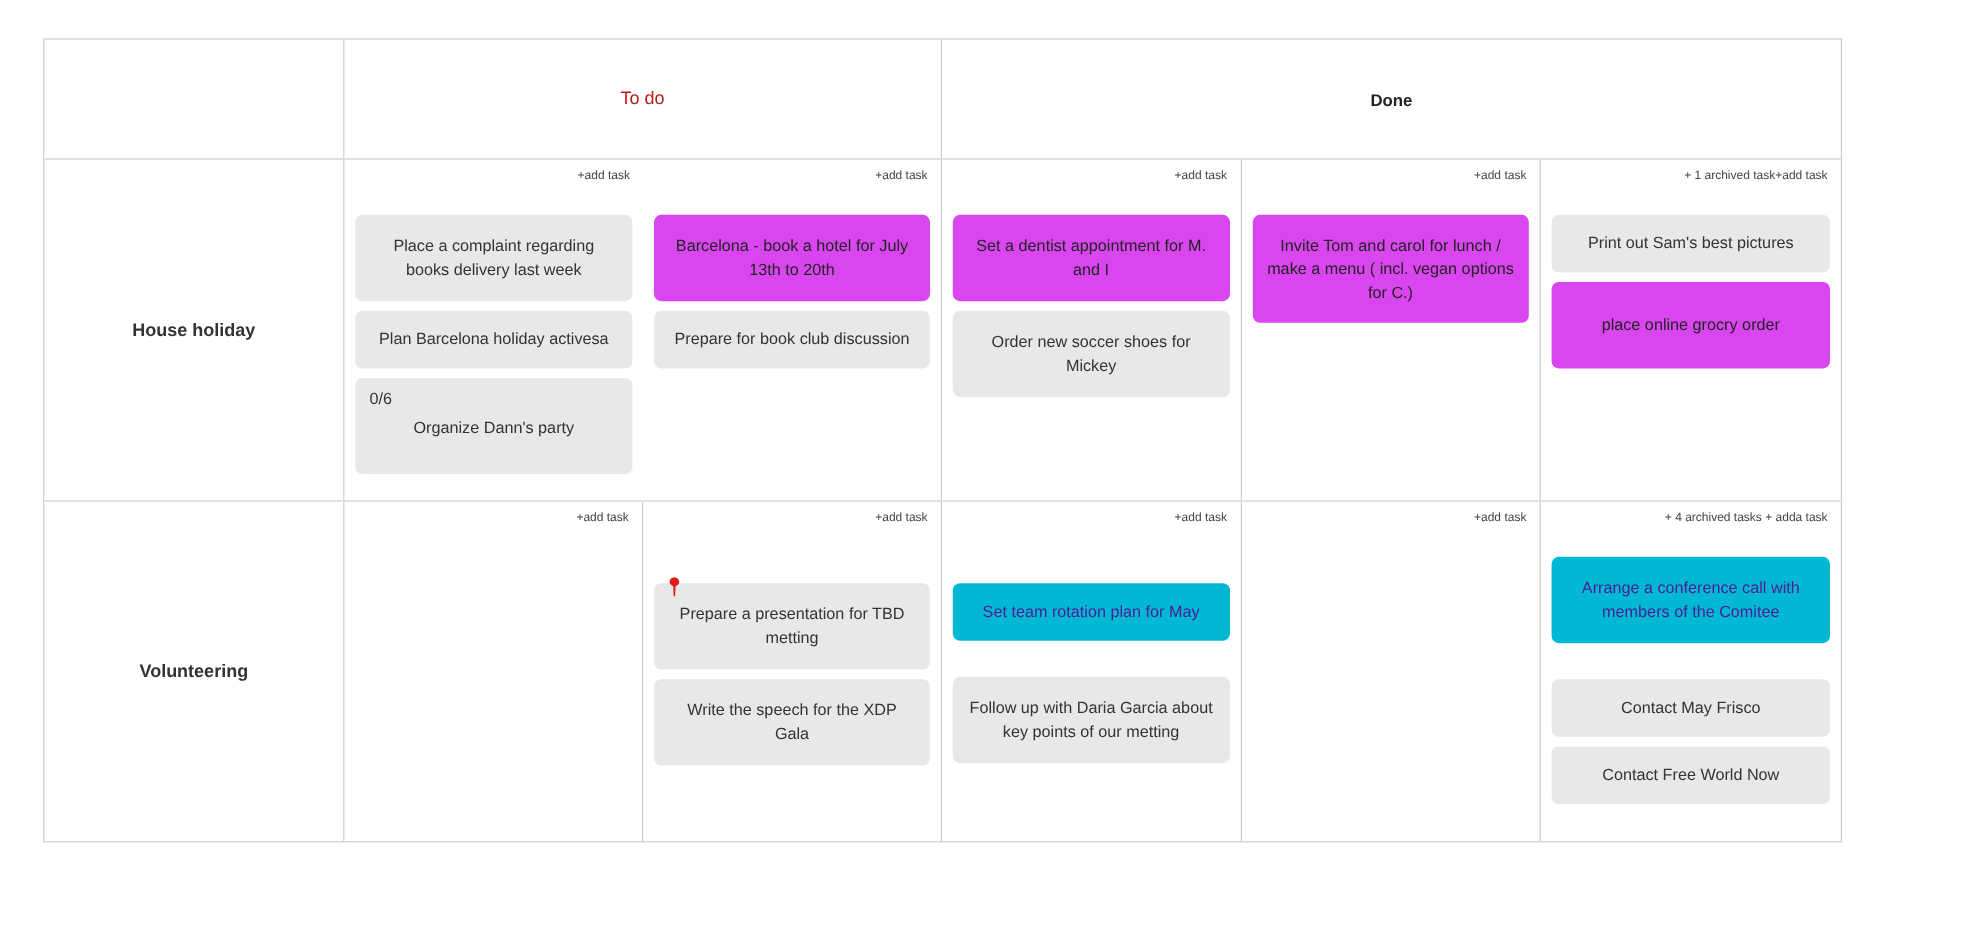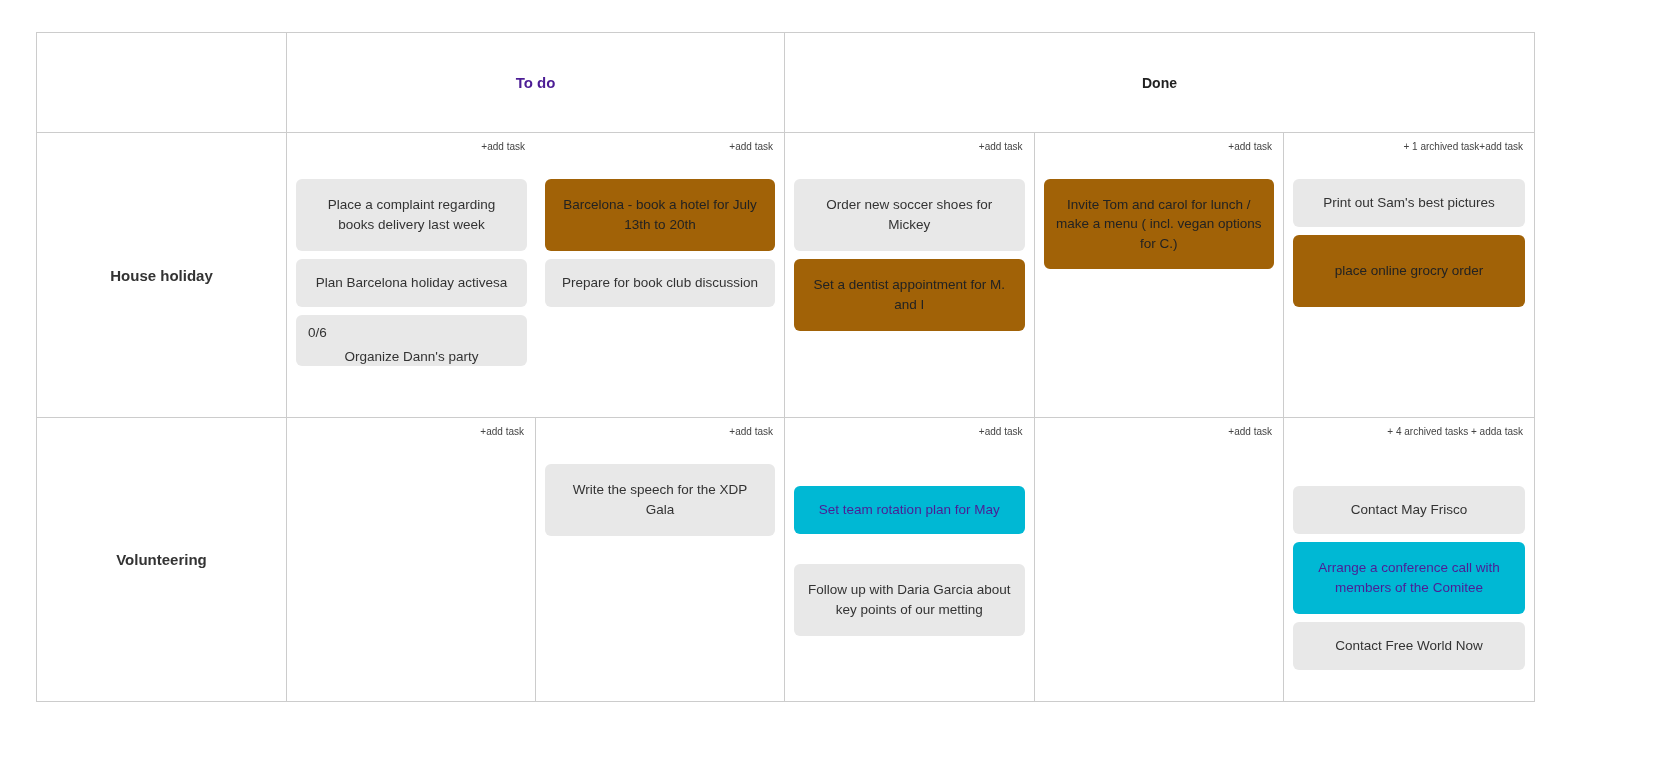--- a/index.html
+++ b/index.html
@@ -30,23 +30,23 @@
     flex: none;
     border-right: 1px solid #cccccc;
   }
   .hdr-todo {
     width: 498px;
     flex: none;
     border-right: 1px solid #cccccc;
     display: flex;
     align-items: center;
     justify-content: center;
-    font-weight: bold;
+    font-weight: normal;
     font-size: 15px;
-    color: #4c1d95;
+    color: #b91c1c;
   }
   .hdr-inprogress {
     width: 499px;
     flex: none;
     border-right: 1px solid #cccccc;
     display: flex;
     flex-direction: column;
   }
   .hdr-inprogress-title {
     height: 52px;
@@ -136,29 +136,29 @@
     color: #333;
     font-size: 13.5px;
     line-height: 1.45;
     text-align: center;
     padding: 14px 12px;
     min-height: 48px;
     display: flex;
     align-items: center;
     justify-content: center;
   }
-  .card.lime { background: #a16207; color: #222; }
+  .card.lime { background: #d946ef; color: #222; }
   .card.cyan { background: #00b8d4; color: #4c1d95; }
   .card.tall { min-height: 72px; }
   .card.tallest { min-height: 90px; }
 
   .card.checklist {
     display: block;
     text-align: left;
-    padding: 8px 12px 0 12px;
+    padding: 8px 12px 29px 12px;
   }
   .card .check-count {
     display: block;
     font-size: 13.5px;
     color: #333;
     margin-bottom: 4px;
   }
   .card .check-title {
     display: block;
     text-align: center;
@@ -226,26 +226,26 @@
             <span>Prepare for book club discussion</span>
           </div>
         </div>
       </div>
 
       <div class="col w-prog bdr">
         <div class="col-actions">
           <span class="act">+add task</span>
         </div>
         <div class="cards">
+          <div class="card lime tall">
+            <span>Set a dentist appointment for M. and I</span>
+          </div>
           <div class="card tall">
             <span>Order new soccer shoes for Mickey</span>
           </div>
-          <div class="card lime tall">
-            <span>Set a dentist appointment for M. and I</span>
-          </div>
         </div>
       </div>
 
       <div class="col w-prog bdr">
         <div class="col-actions">
           <span class="act">+add task</span>
         </div>
         <div class="cards">
           <div class="card lime tallest">
             <span>Invite Tom and carol for lunch / make a menu ( incl. vegan options for C.)</span>
@@ -279,20 +279,28 @@
         <div class="col-actions">
           <span class="act">+add task</span>
         </div>
       </div>
 
       <div class="col w-todo bdr">
         <div class="col-actions">
           <span class="act">+add task</span>
         </div>
         <div class="cards">
+          <div class="card tall mt-gap">
+            <span class="pin-icon">
+              <svg width="10" height="16" viewBox="0 0 10 16" aria-hidden="true">
+                <path d="M5 0 C7.2 0 9 1.8 9 4 C9 5.6 7.6 7 6 7.4 L5.6 16 L4.4 16 L4 7.4 C2.4 7 1 5.6 1 4 C1 1.8 2.8 0 5 0 Z" fill="#e01b1b"></path>
+              </svg>
+            </span>
+            <span>Prepare a presentation for TBD metting</span>
+          </div>
           <div class="card tall">
             <span>Write the speech for the XDP Gala</span>
           </div>
         </div>
       </div>
 
       <div class="col w-prog bdr">
         <div class="col-actions">
           <span class="act">+add task</span>
         </div>
@@ -311,26 +319,26 @@
           <span class="act">+add task</span>
         </div>
         <div class="cards"></div>
       </div>
 
       <div class="col w-done">
         <div class="col-actions">
           <span class="act">+ 4 archived tasks + add</span><span class="act">a task</span>
         </div>
         <div class="cards">
+          <div class="card cyan tall">
+            <span>Arrange a conference call with members of the Comitee</span>
+          </div>
           <div class="card mt-gap">
             <span>Contact May Frisco</span>
           </div>
-          <div class="card cyan tall">
-            <span>Arrange a conference call with members of the Comitee</span>
-          </div>
           <div class="card">
             <span>Contact Free World Now</span>
           </div>
         </div>
       </div>
 
     </div>
   </div>
 
 </div>

